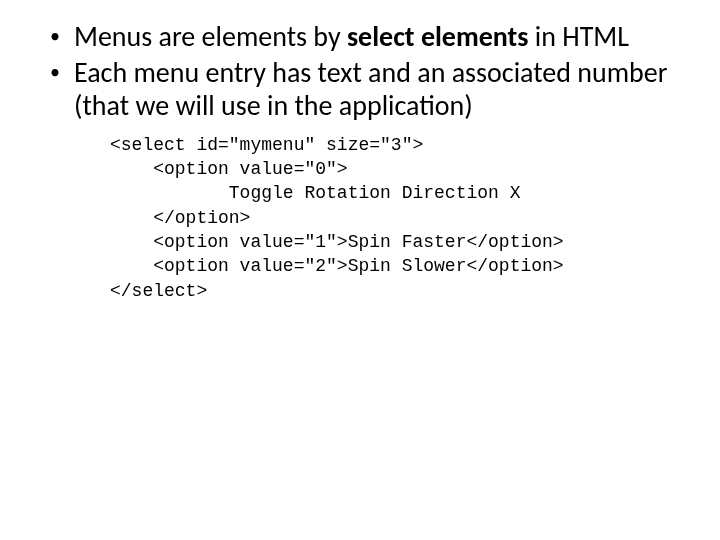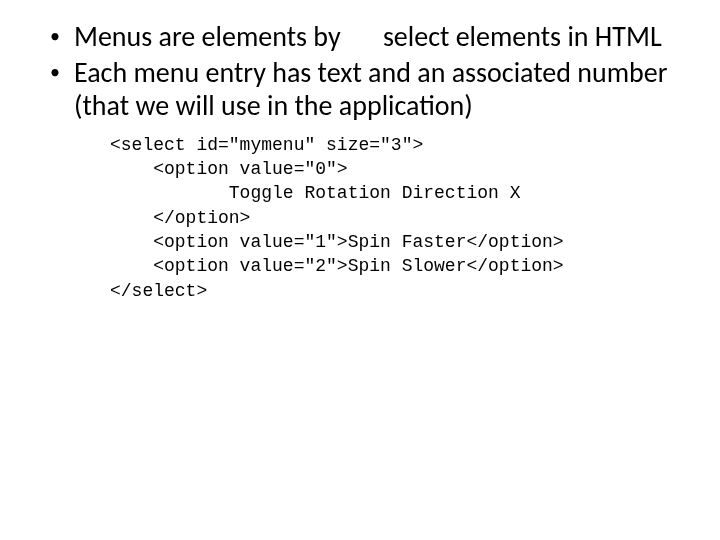--- a/index.html
+++ b/index.html
@@ -36,21 +36,21 @@
     }
     .bullet-dot {
       margin-right: 14px;
       margin-top: 2px;
       font-size: 20px;
       line-height: 1.4;
     }
     .bullet-text {
       flex: 1;
     }
-    .bold { font-weight: 400; margin-left: 36px; }
+    .bold { font-weight: 700; }
     .code-block {
       font-family: "Courier New", Courier, monospace;
       font-size: 18px;
       line-height: 1.35;
       white-space: pre;
       margin-top: 10px;
       margin-left: 60px;
     }
   </style>
 </head>

